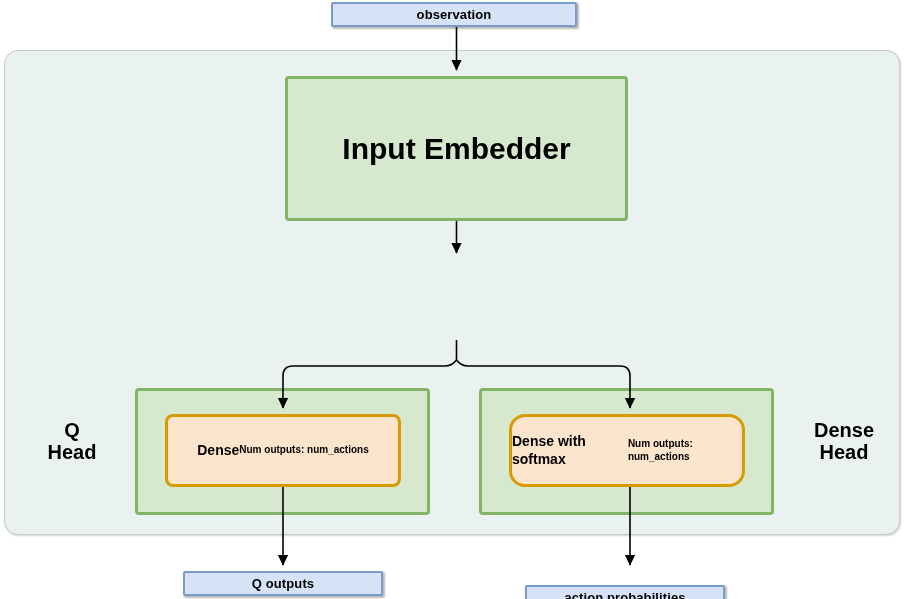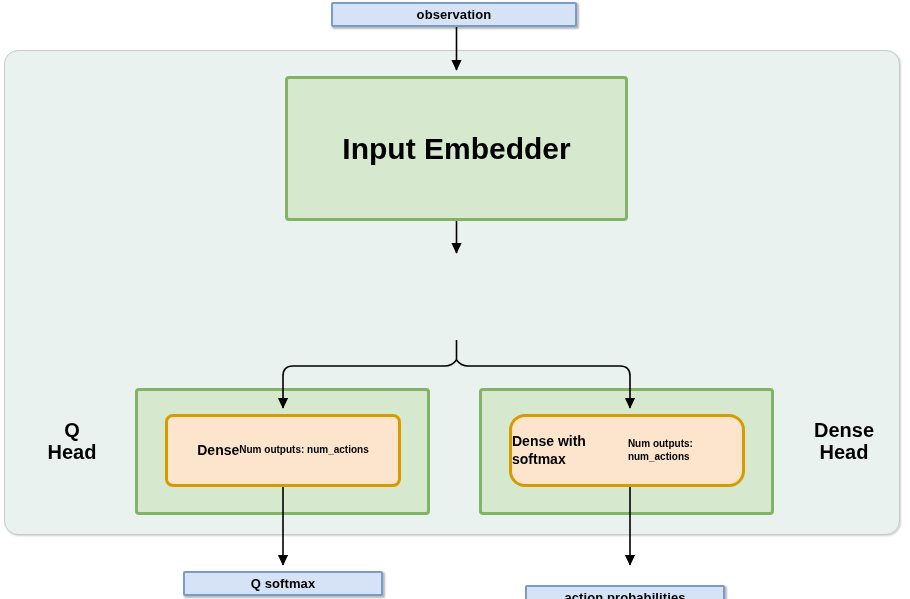--- a/index.html
+++ b/index.html
@@ -190,19 +190,19 @@
   <div class="orange-box" id="box-dense-softmax">
     <div class="orange-title">Dense with softmax</div>
     <div class="orange-sub">Num outputs: num_actions</div>
   </div>
   <div class="head-caption" id="caption-policy-head">
     <div>Dense</div>
     <div>Head</div>
   </div>
 
   <div class="io-box" id="io-qvalues">
-    <span>Q softmax</span>
+    <span>Q outputs</span>
   </div>
   <div class="io-box" id="io-actionprobs">
     <span>action probabilities</span>
   </div>
 
 </div>
 
 </body></html>

